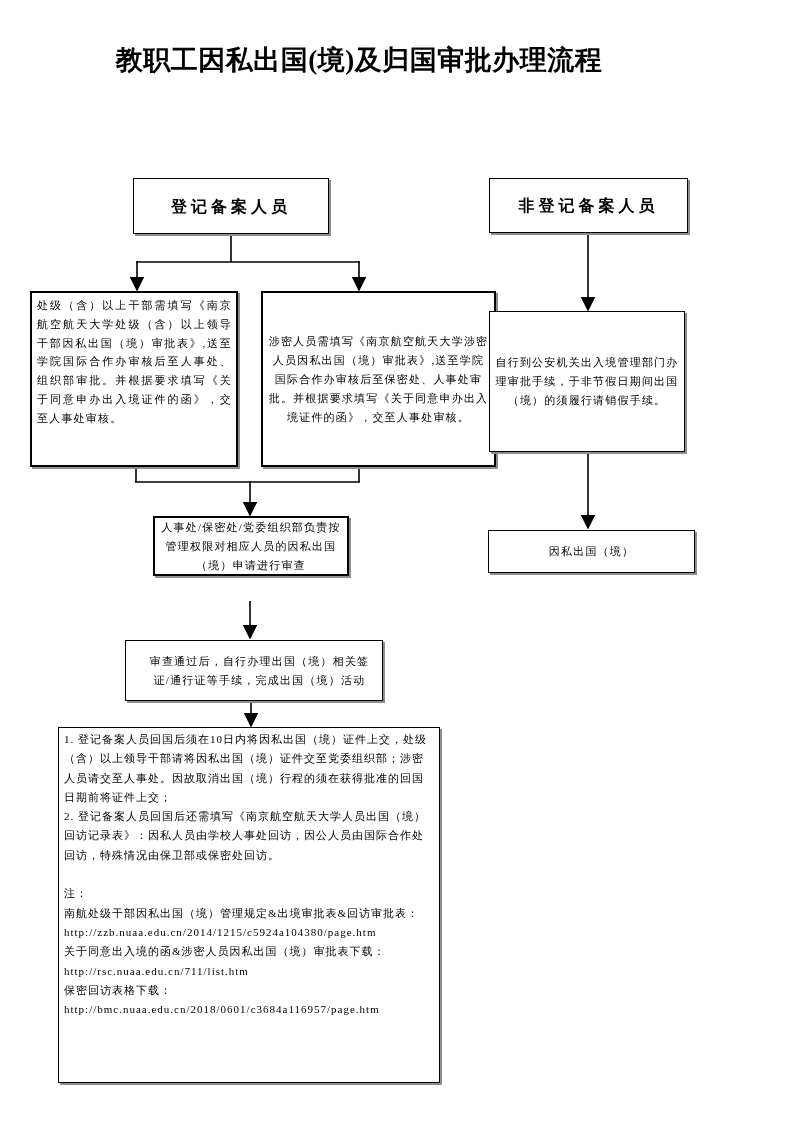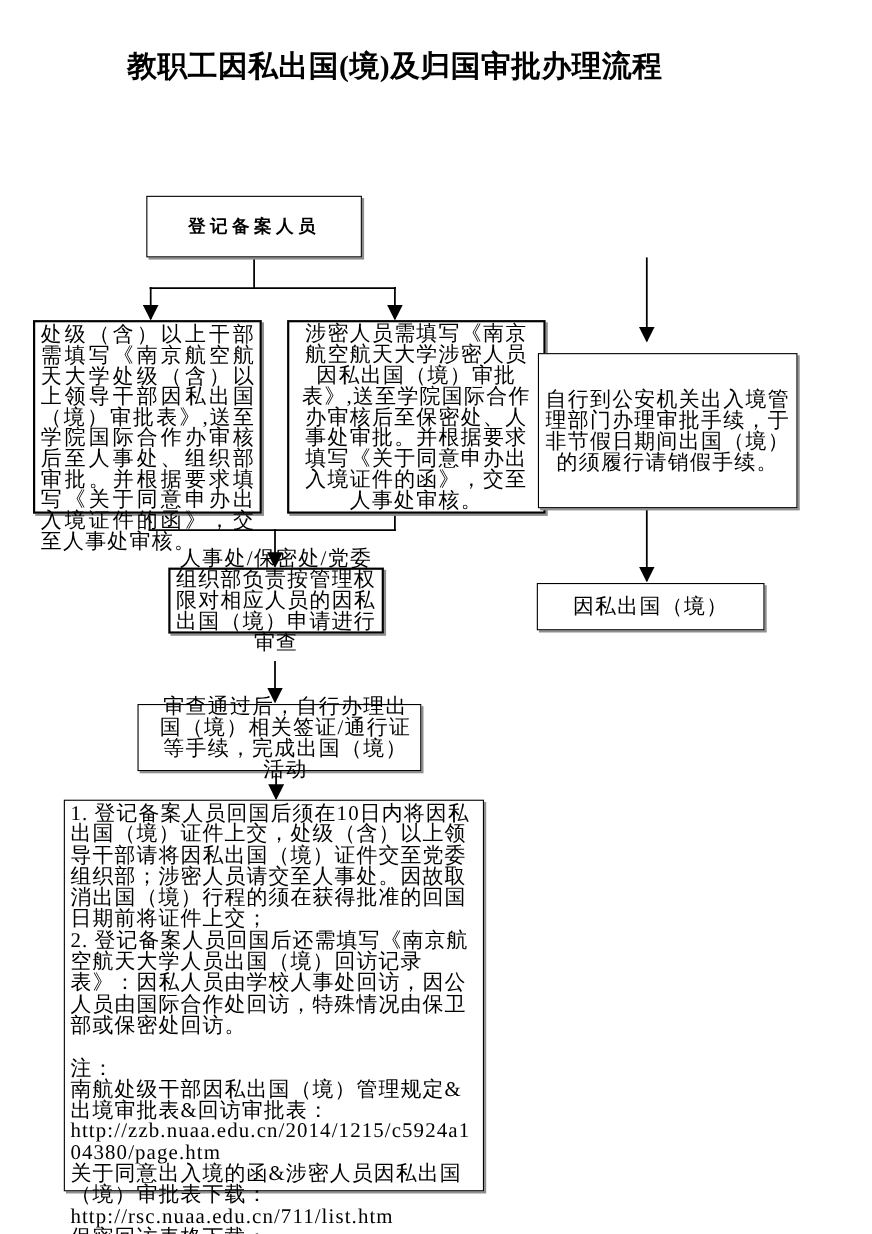--- a/index.html
+++ b/index.html
@@ -21,21 +21,21 @@
     margin: 0;
     font-size: 27px; font-weight: bold;
     letter-spacing: 0.5px; white-space: nowrap;
   }
   .connectors { position: absolute; left: 0; top: 0; }
   .box {
     position: absolute; box-sizing: border-box;
     background: #ffffff;
     border: 2px solid #000000;
     box-shadow: 2px 2px 0 #8f8f8f;
-    font-size: 19px; line-height: 19px; letter-spacing: 1.2px;
+    font-size: 11px; line-height: 19px; letter-spacing: 1.2px;
   }
   .center {
     display: flex; align-items: center; justify-content: center;
     text-align: center; padding: 2px 5px;
   }
   .hdr { border-width: 1px; font-size: 16px; letter-spacing: 4px; font-weight: bold; }
   .thin { border-width: 1.3px; }
   .just {
     text-align: justify; padding: 3px 4px 0 5px;
     line-height: 18.8px;
@@ -71,26 +71,27 @@
       <line x1="250" y1="481" x2="250" y2="515" marker-end="url(#ah)"></line>
       <line x1="250" y1="601" x2="250" y2="638" marker-end="url(#ah)"></line>
       <line x1="251" y1="701" x2="251" y2="726" marker-end="url(#ah)"></line>
       <line x1="588" y1="234" x2="588" y2="310" marker-end="url(#ah)"></line>
       <line x1="588" y1="453" x2="588" y2="528" marker-end="url(#ah)"></line>
     </g>
   </svg>
 
   <div class="box hdr center" style="left:133px; top:178px; width:196px; height:56px;">登记备案人员</div>
 
+  <div class="box hdr center" style="left:489px; top:178px; width:199px; height:55px;">非登记备案人员</div>
 
   <div class="box just" style="left:30px; top:291px; width:208px; height:176px;">处级（含）以上干部需填写《南京航空航天大学处级（含）以上领导干部因私出国（境）审批表》,送至学院国际合作办审核后至人事处、组织部审批。并根据要求填写《关于同意申办出入境证件的函》，交至人事处审核。</div>
 
   <div class="box center" style="left:261px; top:291px; width:235px; height:176px;">涉密人员需填写《南京航空航天大学涉密人员因私出国（境）审批表》,送至学院国际合作办审核后至保密处、人事处审批。并根据要求填写《关于同意申办出入境证件的函》，交至人事处审核。</div>
 
-  <div class="box thin center" style="left:489px; top:321px; width:236px; height:141px;">自行到公安机关出入境管理部门办理审批手续，于非节假日期间出国（境）的须履行请销假手续。</div>
+  <div class="box thin center" style="left:489px; top:311px; width:196px; height:141px;">自行到公安机关出入境管理部门办理审批手续，于非节假日期间出国（境）的须履行请销假手续。</div>
 
   <div class="box center" style="left:153px; top:516px; width:196px; height:60px;">人事处/保密处/党委组织部负责按管理权限对相应人员的因私出国（境）申请进行审查</div>
 
   <div class="box thin center" style="left:125px; top:640px; width:258px; height:61px;padding-left:16px;">审查通过后，自行办理出国（境）相关签证/通行证等手续，完成出国（境）活动</div>
 
   <div class="box thin center" style="left:488px; top:530px; width:207px; height:43px;">因私出国（境）</div>
 
   <div class="box notes" style="left:58px; top:727px; width:382px; height:356px;">1. 登记备案人员回国后须在10日内将因私出国（境）证件上交，处级（含）以上领导干部请将因私出国（境）证件交至党委组织部；涉密人员请交至人事处。因故取消出国（境）行程的须在获得批准的回国日期前将证件上交；
 2. 登记备案人员回国后还需填写《南京航空航天大学人员出国（境）回访记录表》：因私人员由学校人事处回访，因公人员由国际合作处回访，特殊情况由保卫部或保密处回访。
 

